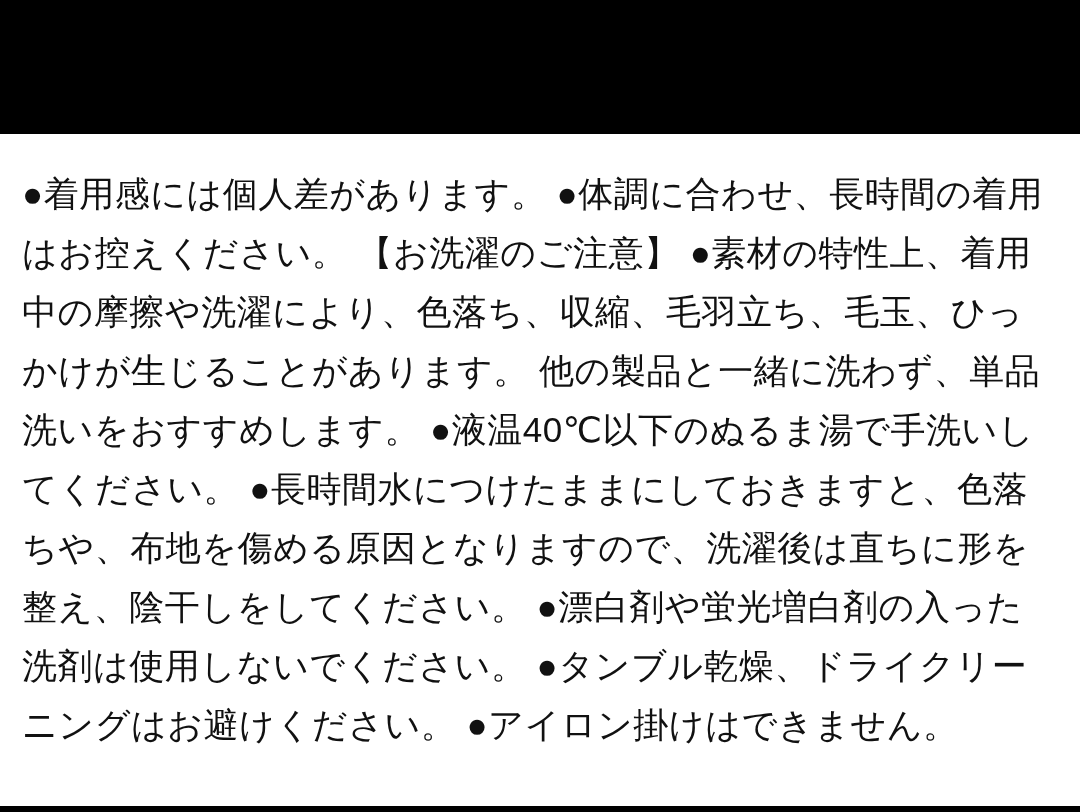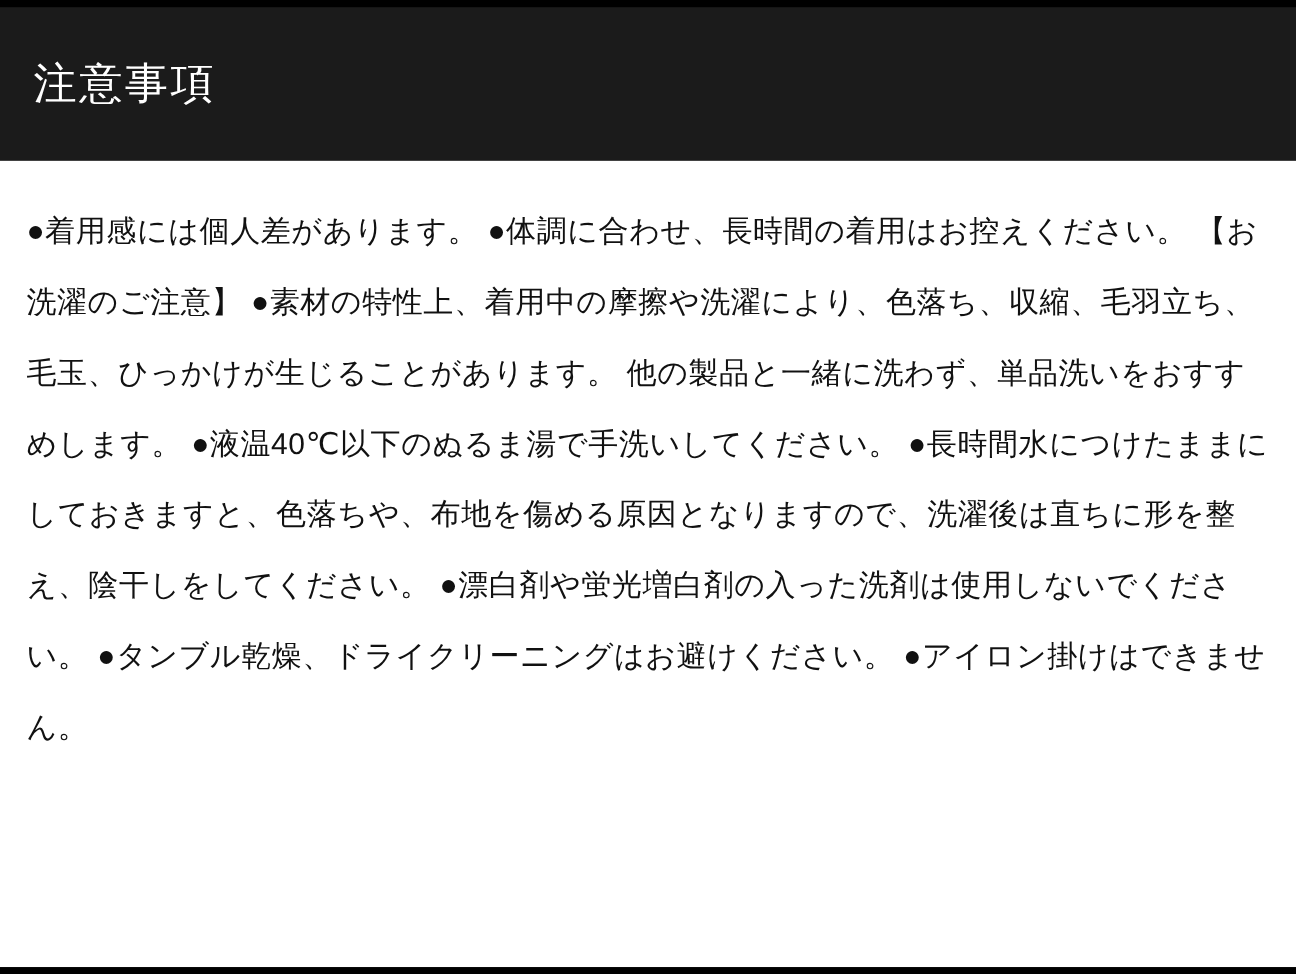--- a/index.html
+++ b/index.html
@@ -52,21 +52,21 @@
     top: 134px;
     width: 1080px;
     height: 672px;
     background: #ffffff;
     box-sizing: border-box;
     padding: 30px 22px 0 22px;
   }
 
   .care-text {
     color: #111111;
-    font-size: 25px;
+    font-size: 35px;
     line-height: 59px;
     letter-spacing: 0.5px;
     text-align: left;
     font-weight: 400;
     word-break: break-all;
     margin: 0;
   }
 
   
   .edge-top {
@@ -86,23 +86,20 @@
     background: #000000;
   }
 </style>
 </head>
 <body>
 
 <div class="page">
 
   <div class="edge-top"></div>
 
-  <div class="header-band">
-    <div class="header-title">注意事項</div>
-  </div>
 
   <div class="content-sheet">
     <p class="care-text">●着用感には個人差があります。 ●体調に合わせ、長時間の着用はお控えください。 【お洗濯のご注意】 ●素材の特性上、着用中の摩擦や洗濯により、色落ち、収縮、毛羽立ち、毛玉、ひっかけが生じることがあります。 他の製品と一緒に洗わず、単品洗いをおすすめします。 ●液温40℃以下のぬるま湯で手洗いしてください。 ●長時間水につけたままにしておきますと、色落ちや、布地を傷める原因となりますので、洗濯後は直ちに形を整え、陰干しをしてください。 ●漂白剤や蛍光増白剤の入った洗剤は使用しないでください。 ●タンブル乾燥、ドライクリーニングはお避けください。 ●アイロン掛けはできません。</p>
   </div>
 
   <div class="edge-bottom"></div>
 
 </div>
 
 </body></html>

